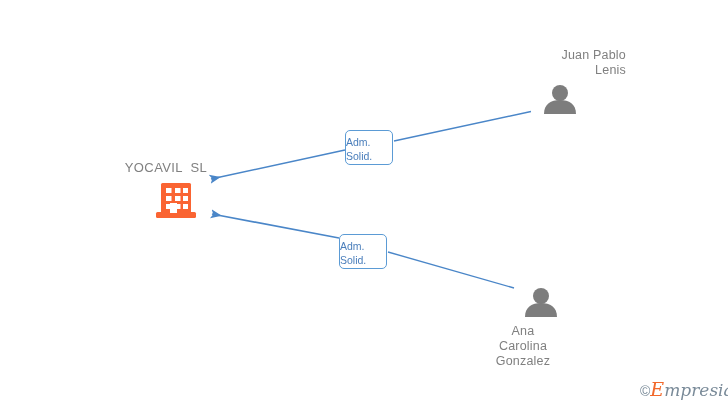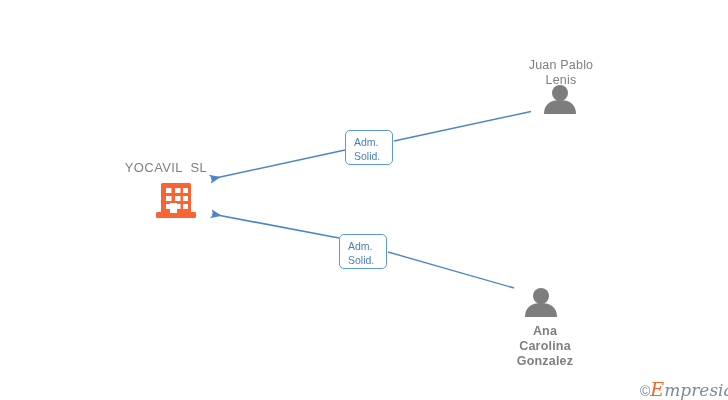--- a/index.html
+++ b/index.html
@@ -33,39 +33,39 @@
   }
   #company-name {
     left: 96px;
     top: 160px;
     width: 140px;
     font-size: 13px;
     letter-spacing: 0.4px;
   }
   #person1-name {
     left: 496px;
-    top: 58px;
+    top: 48px;
     width: 130px;
+    text-align: right;
   }
   #person2-name {
-    left: 480px;
+    left: 458px;
     top: 324px;
     width: 130px;
-    font-weight: bold;
   }
   .rel-box {
     position: absolute;
     box-sizing: border-box;
     border: 1.3px solid #5b9bd5;
     border-radius: 5px;
     background: #ffffff;
     color: #4a7ebb;
     font-size: 10.5px;
     line-height: 14px;
-    padding: 4px 0 0 8px;
+    padding: 4px 0 0 0;
     white-space: pre;
   }
   #rel-box-1 { left: 345px; top: 130px; width: 48px; height: 35px; }
   #rel-box-2 { left: 339px; top: 234px; width: 48px; height: 35px; }
   .watermark {
     position: absolute;
     left: 640px;
     top: 378px;
     font-size: 15px;
     color: #7a8b99;

